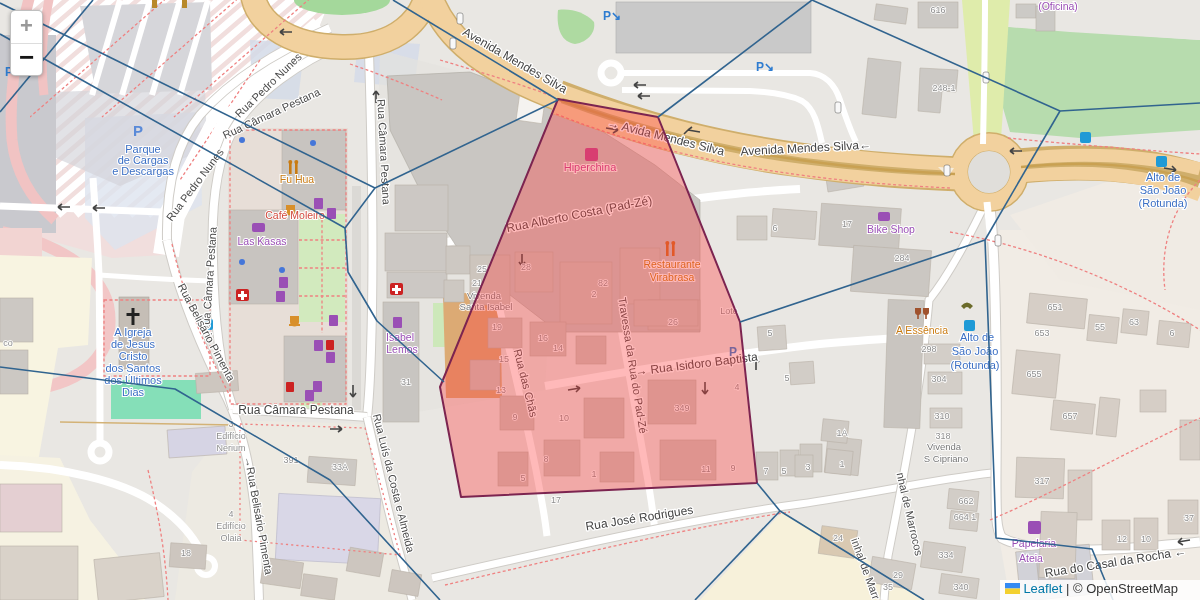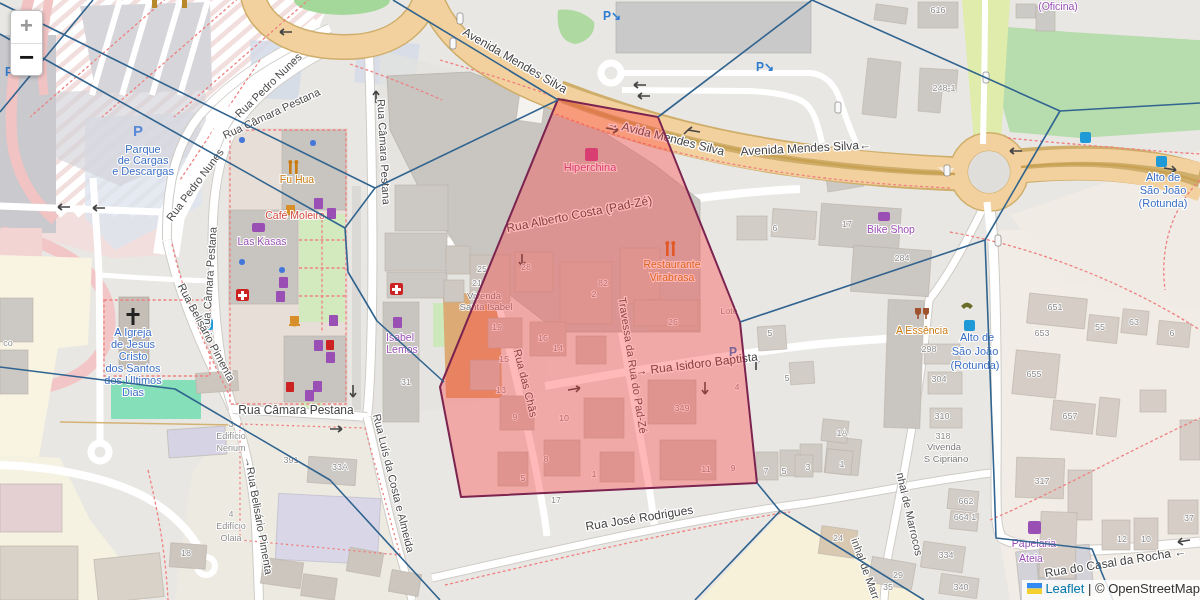--- a/index.html
+++ b/index.html
@@ -10,21 +10,21 @@
 .num{fill:#8e8e8e;font-size:9px;paint-order:stroke;stroke:#fff;stroke-width:1.6px}
 .poi-p{fill:#9a4fb5;font-size:10.5px;paint-order:stroke;stroke:#fff;stroke-width:2px}
 .poi-o{fill:#c97b12;font-size:10.5px;paint-order:stroke;stroke:#fff;stroke-width:2px}
 .poi-r{fill:#d24a3e;font-size:10.5px;paint-order:stroke;stroke:#fff;stroke-width:2px}
 .poi-m{fill:#c33f8f;font-size:11px;paint-order:stroke;stroke:#fff;stroke-width:2px}
 .blu{fill:#3b6fc4;font-size:11px;paint-order:stroke;stroke:#fff;stroke-width:2.2px}
 .gry{fill:#777;font-size:9.5px;paint-order:stroke;stroke:#fff;stroke-width:1.6px}
 .zoomctl{position:absolute;left:10px;top:10px;width:31px;height:64px;background:#fff;border:1px solid rgba(0,0,0,0.25);border-radius:5px;box-shadow:0 1px 4px rgba(0,0,0,0.3);z-index:10}
 .zoomctl .zin{position:absolute;top:0;left:0;right:0;height:32px;color:#999;font-size:22px;font-weight:bold;text-align:center;line-height:30px;border-bottom:1px solid #ddd}
 .zoomctl .zout{position:absolute;bottom:0;left:0;right:0;height:31px;color:#151515;font-size:26px;font-weight:bold;text-align:center;line-height:27px}
-.attr{position:absolute;right:0;bottom:0;height:17px;background:rgba(255,255,255,0.85);font-size:13px;color:#333;padding:1px 0 2px 5px;line-height:15px;z-index:10;white-space:nowrap}
+.attr{position:absolute;right:0;bottom:0;height:17px;background:rgba(255,255,255,0.85);font-size:13px;color:#333;padding:1px 22px 2px 5px;line-height:15px;z-index:10;white-space:nowrap}
 .attr a{color:#0078a8;text-decoration:none}
 .flag{display:inline-block;width:15px;height:11px;vertical-align:-1px;margin-right:3px}
 </style>
 </head>
 <body>
 <div class="map">
 <svg width="1200" height="600" viewBox="0 0 1200 600" shape-rendering="auto">
 
 <rect x="0" y="0" width="1200" height="600" fill="#e9e7e3"></rect>
 <g id="zones">

